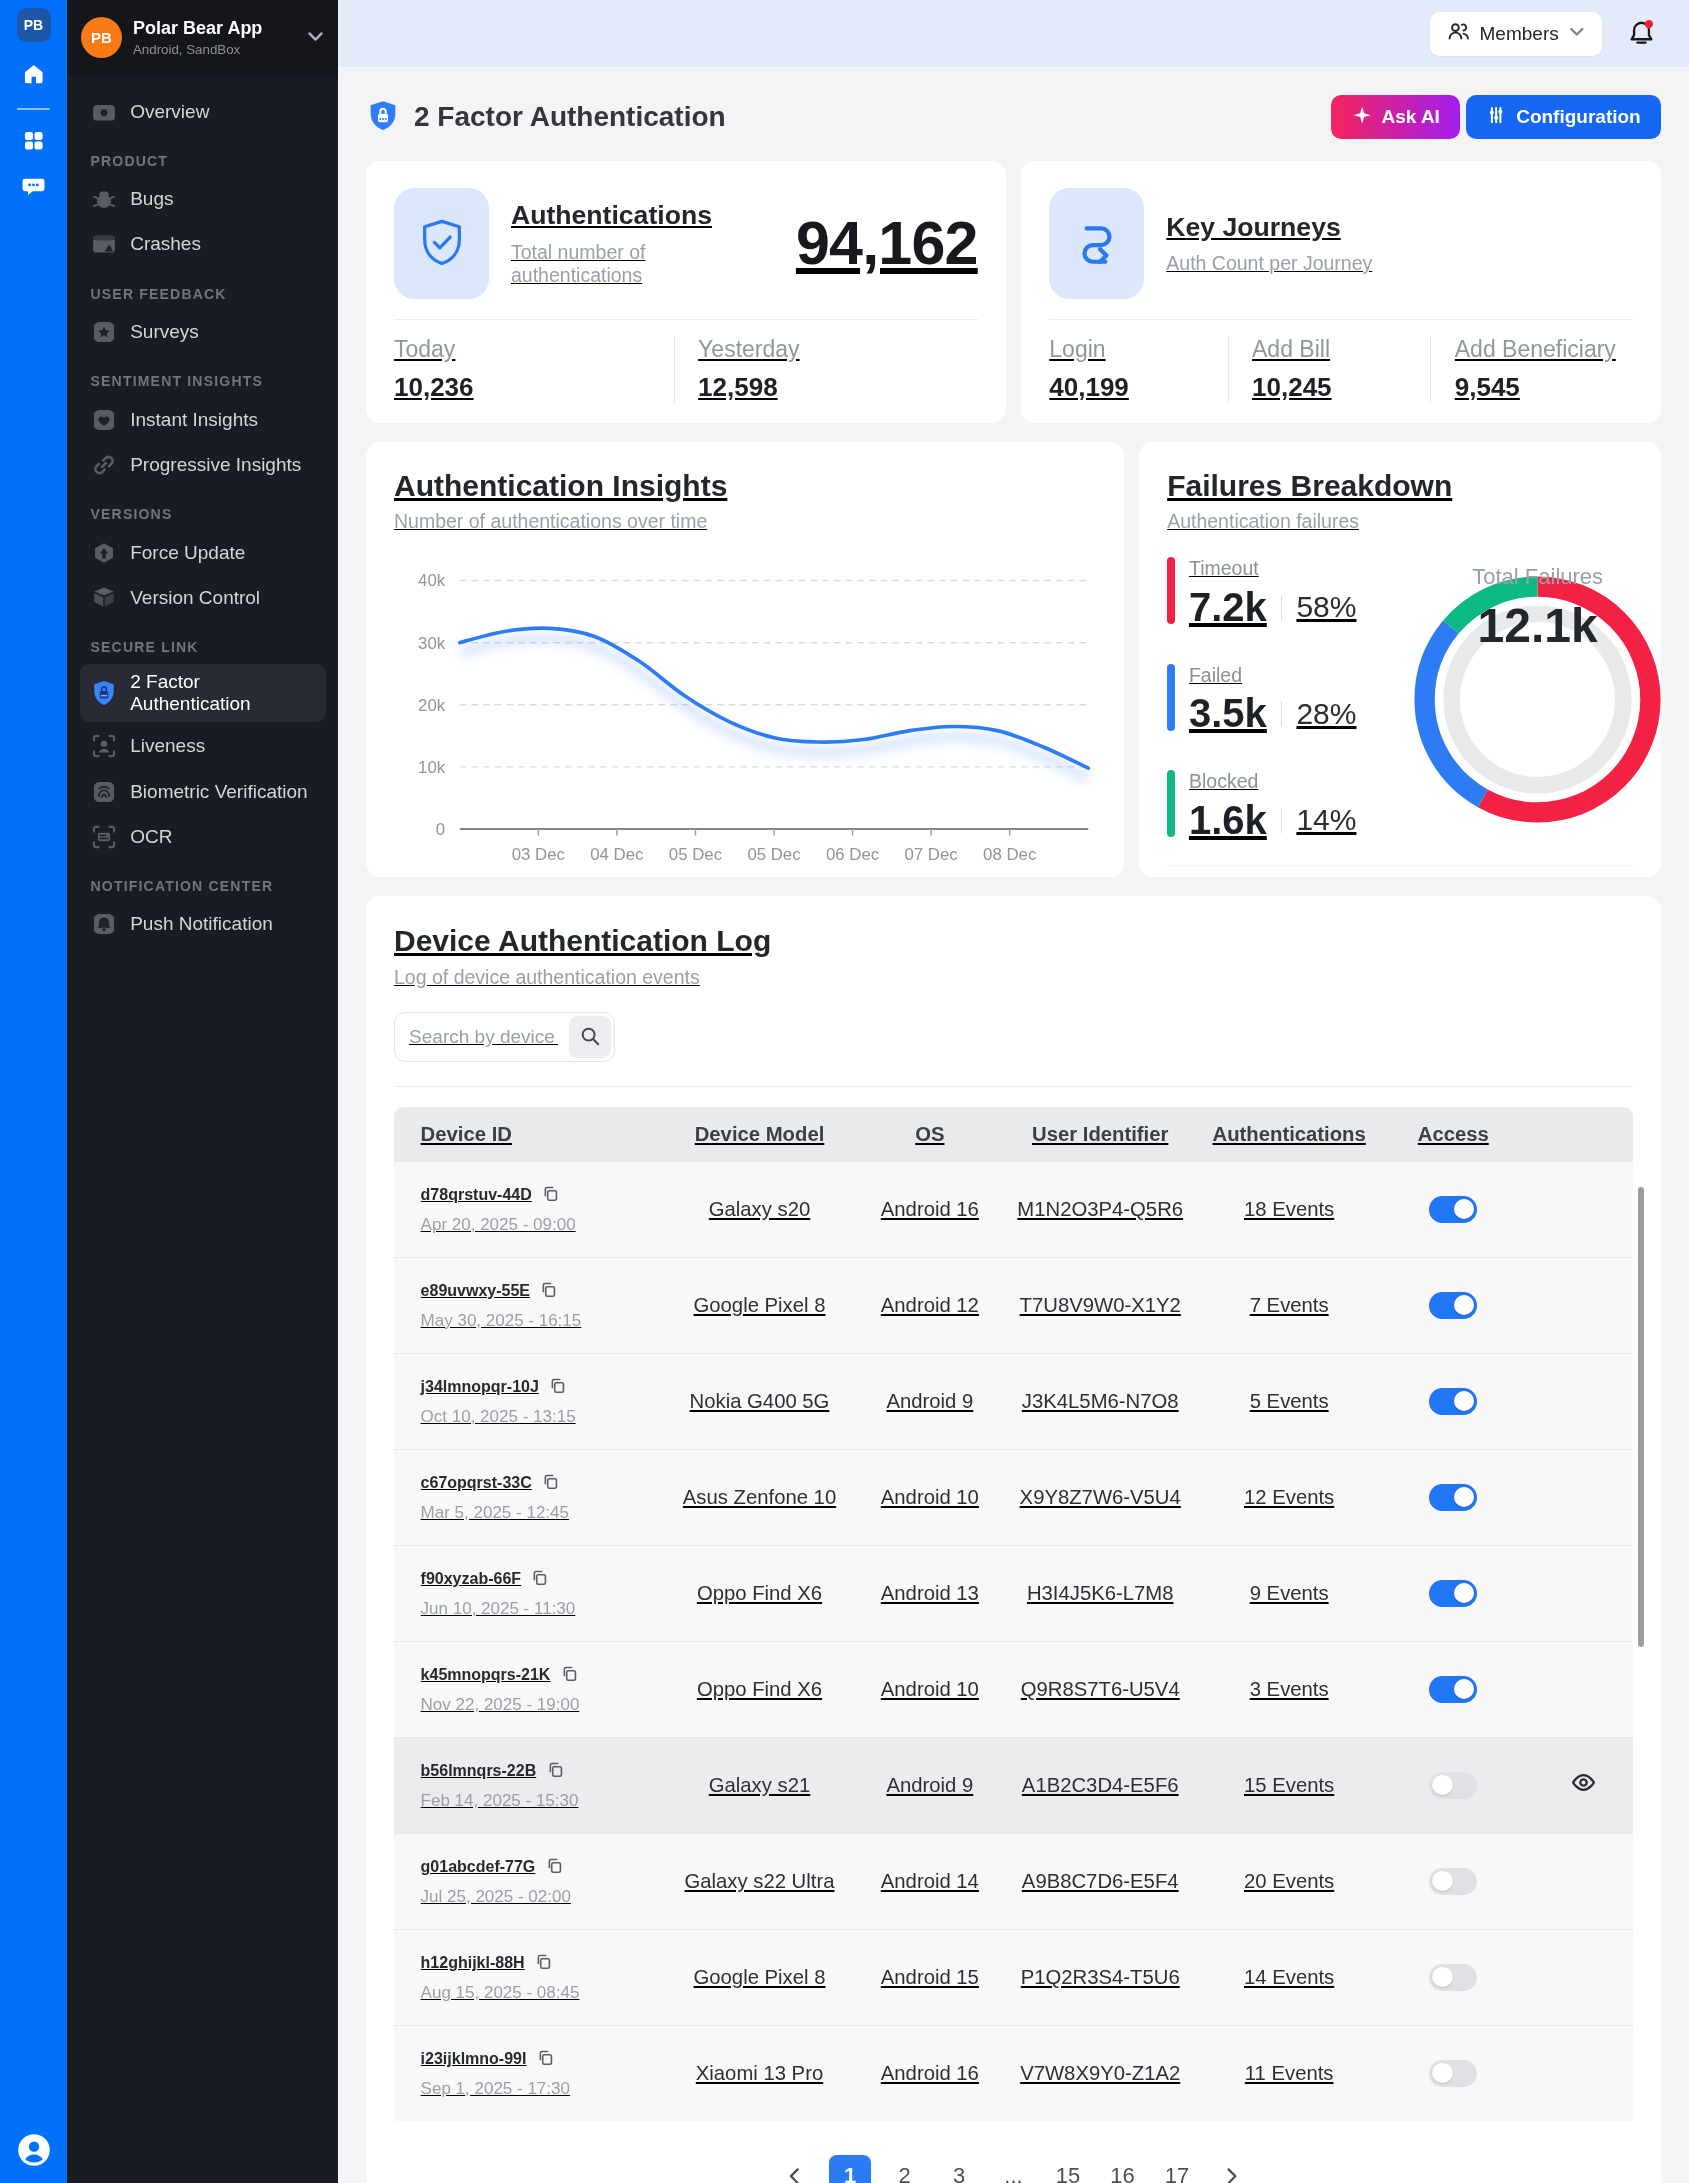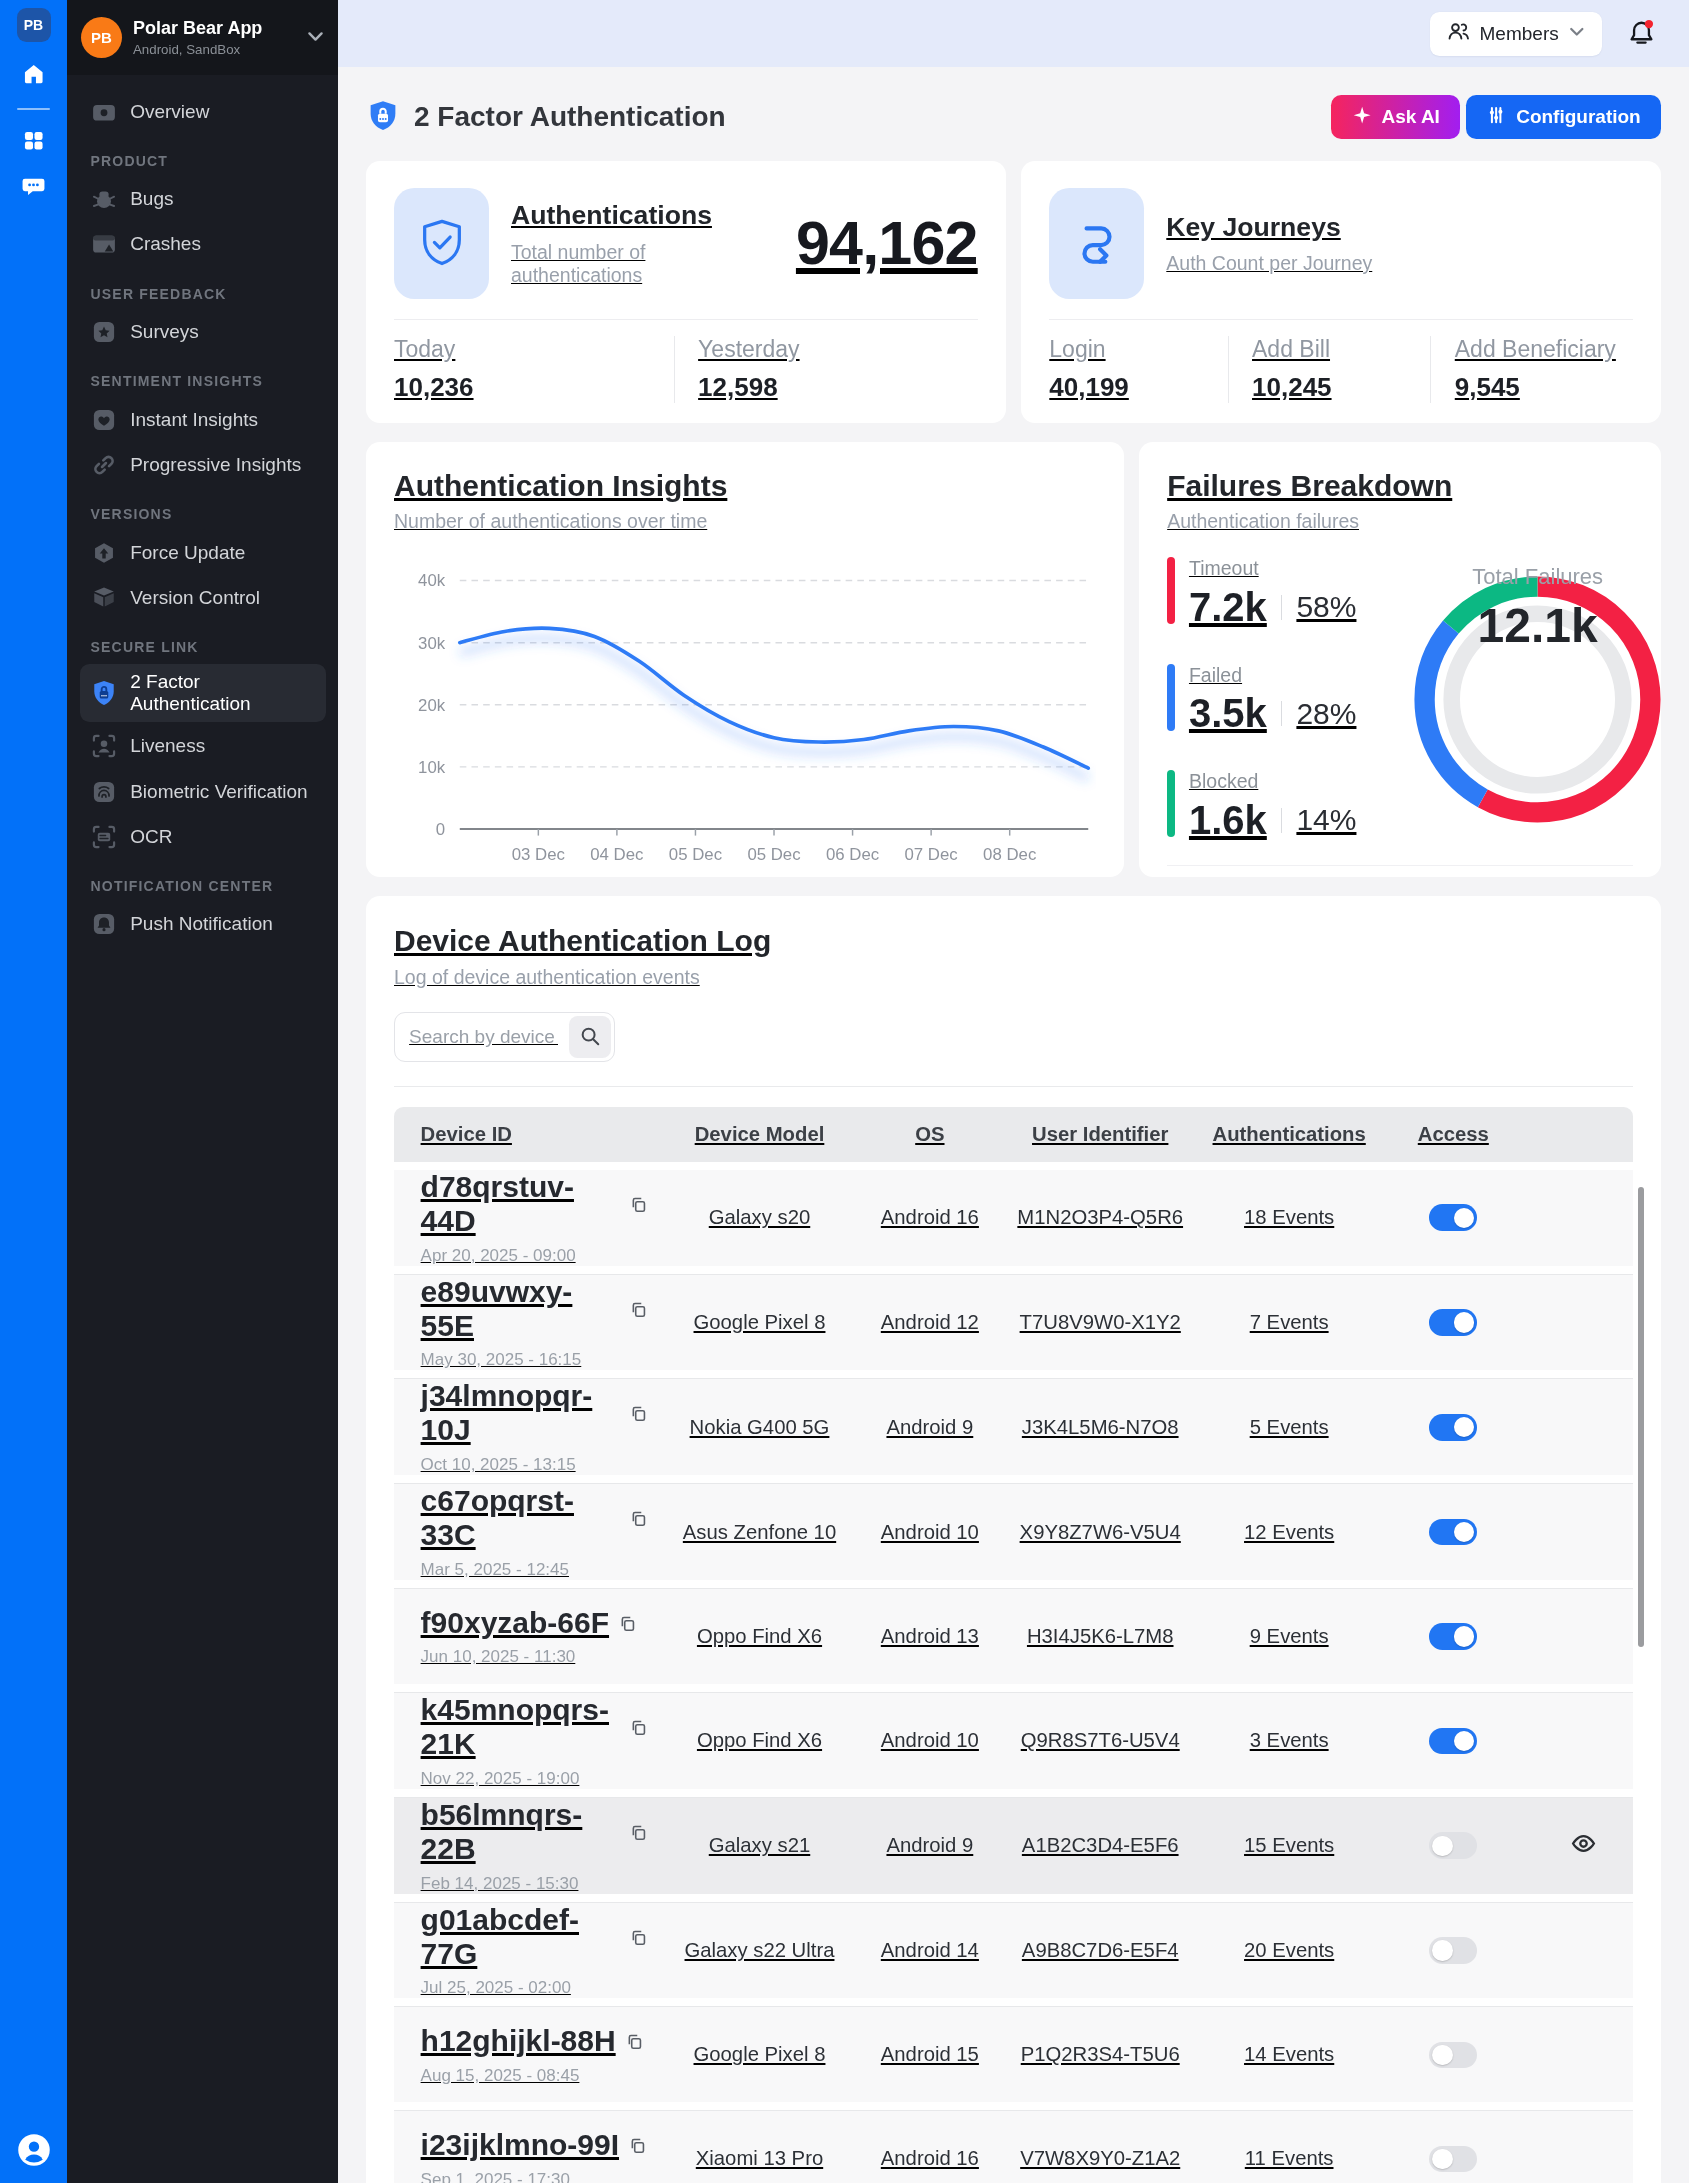--- a/index.html
+++ b/index.html
@@ -82,29 +82,29 @@
   
   .log-card{padding:28px;position:relative;margin-bottom:0;}
   .log-card h2{margin:0;font-size:30px;font-weight:700;color:#23262b;}
   .log-card .sub{margin:7.8px 0 0;font-size:19.5px;color:#99a0ab;}
   .searchbar{margin-top:23.5px;display:flex;}
   .search-box{display:flex;align-items:center;width:221px;height:50px;border:0.8px solid #e3e4e8;border-radius:11px;background:#fff;padding:3.1px;box-sizing:border-box;}
   .search-box input{flex:1;border:none;outline:none;font-size:19px;color:#3c4046;padding:0 11px;min-width:0;font-family:inherit;background:transparent;}
   .search-box input::placeholder{color:#9aa0a8;}
   .search-btn{width:42px;height:42px;flex:none;border:none;border-radius:8.6px;background:#ededf0;display:flex;align-items:center;justify-content:center;cursor:pointer;}
   .log-div{height:0.8px;background:#e9eaec;margin:23.5px 0 20.3px;}
-  .tgrid{display:grid;grid-template-columns:21% 17% 10.5% 17% 13.5% 13% 8%;align-items:center;margin-top:8px;}
+  .tgrid{display:grid;grid-template-columns:21% 17% 10.5% 17% 13.5% 13% 8%;align-items:center;}
   .thead{background:#e9eaec;border-radius:9.4px 9.4px 0 0;min-height:55px;font-size:20.3px;font-weight:600;color:#3c4046;}
   .thead>div,.trow>div{padding:0 6.3px;box-sizing:border-box;}
   .cell-l{padding-left:26.6px !important;text-align:left;}
   .cell-c{text-align:center;}
   .trow{min-height:95px;border-top:0.8px solid #e7e8ea;background:#f8f8f9;font-size:20.3px;color:#2c3036;}
   .trow:first-of-type{border-top:none;}
   .trow.hl{background:#ececee;}
-  .id-line{display:flex;align-items:center;gap:9.4px;font-size:30px;font-weight:600;color:#26292f;}
+  .id-line{display:flex;align-items:center;gap:9.4px;font-size:16px;font-weight:600;color:#26292f;}
   .id-date{font-size:17px;color:#9aa0a8;margin-top:7.8px;}
   .toggle{width:48px;height:26.6px;border-radius:13.3px;position:relative;display:inline-block;cursor:pointer;vertical-align:middle;}
   .toggle .knob{position:absolute;top:3.1px;width:20.3px;height:20.3px;border-radius:50%;background:#fff;box-shadow:0 0.8px 1.6px rgba(0,0,0,.2);}
   .toggle.on{background:#2176f3;}  .toggle.on .knob{right:3.1px;}
   .toggle.off{background:#e0e1e5;} .toggle.off .knob{left:3.1px;}
   .scrollbar{position:absolute;right:17px;top:291px;width:6.3px;height:460px;border-radius:3.1px;background:#9b9c9f;}
   .pager{display:flex;align-items:center;justify-content:center;gap:12.5px;margin-top:34px;}
   .pg{min-width:42px;height:42px;border-radius:7.8px;display:flex;align-items:center;justify-content:center;font-size:22px;color:#4b4f56;cursor:pointer;background:transparent;border:none;font-family:inherit;}
   .pg.active{background:#2b7bf3;color:#fff;font-weight:600;}
   .pg.dots{cursor:default;}

